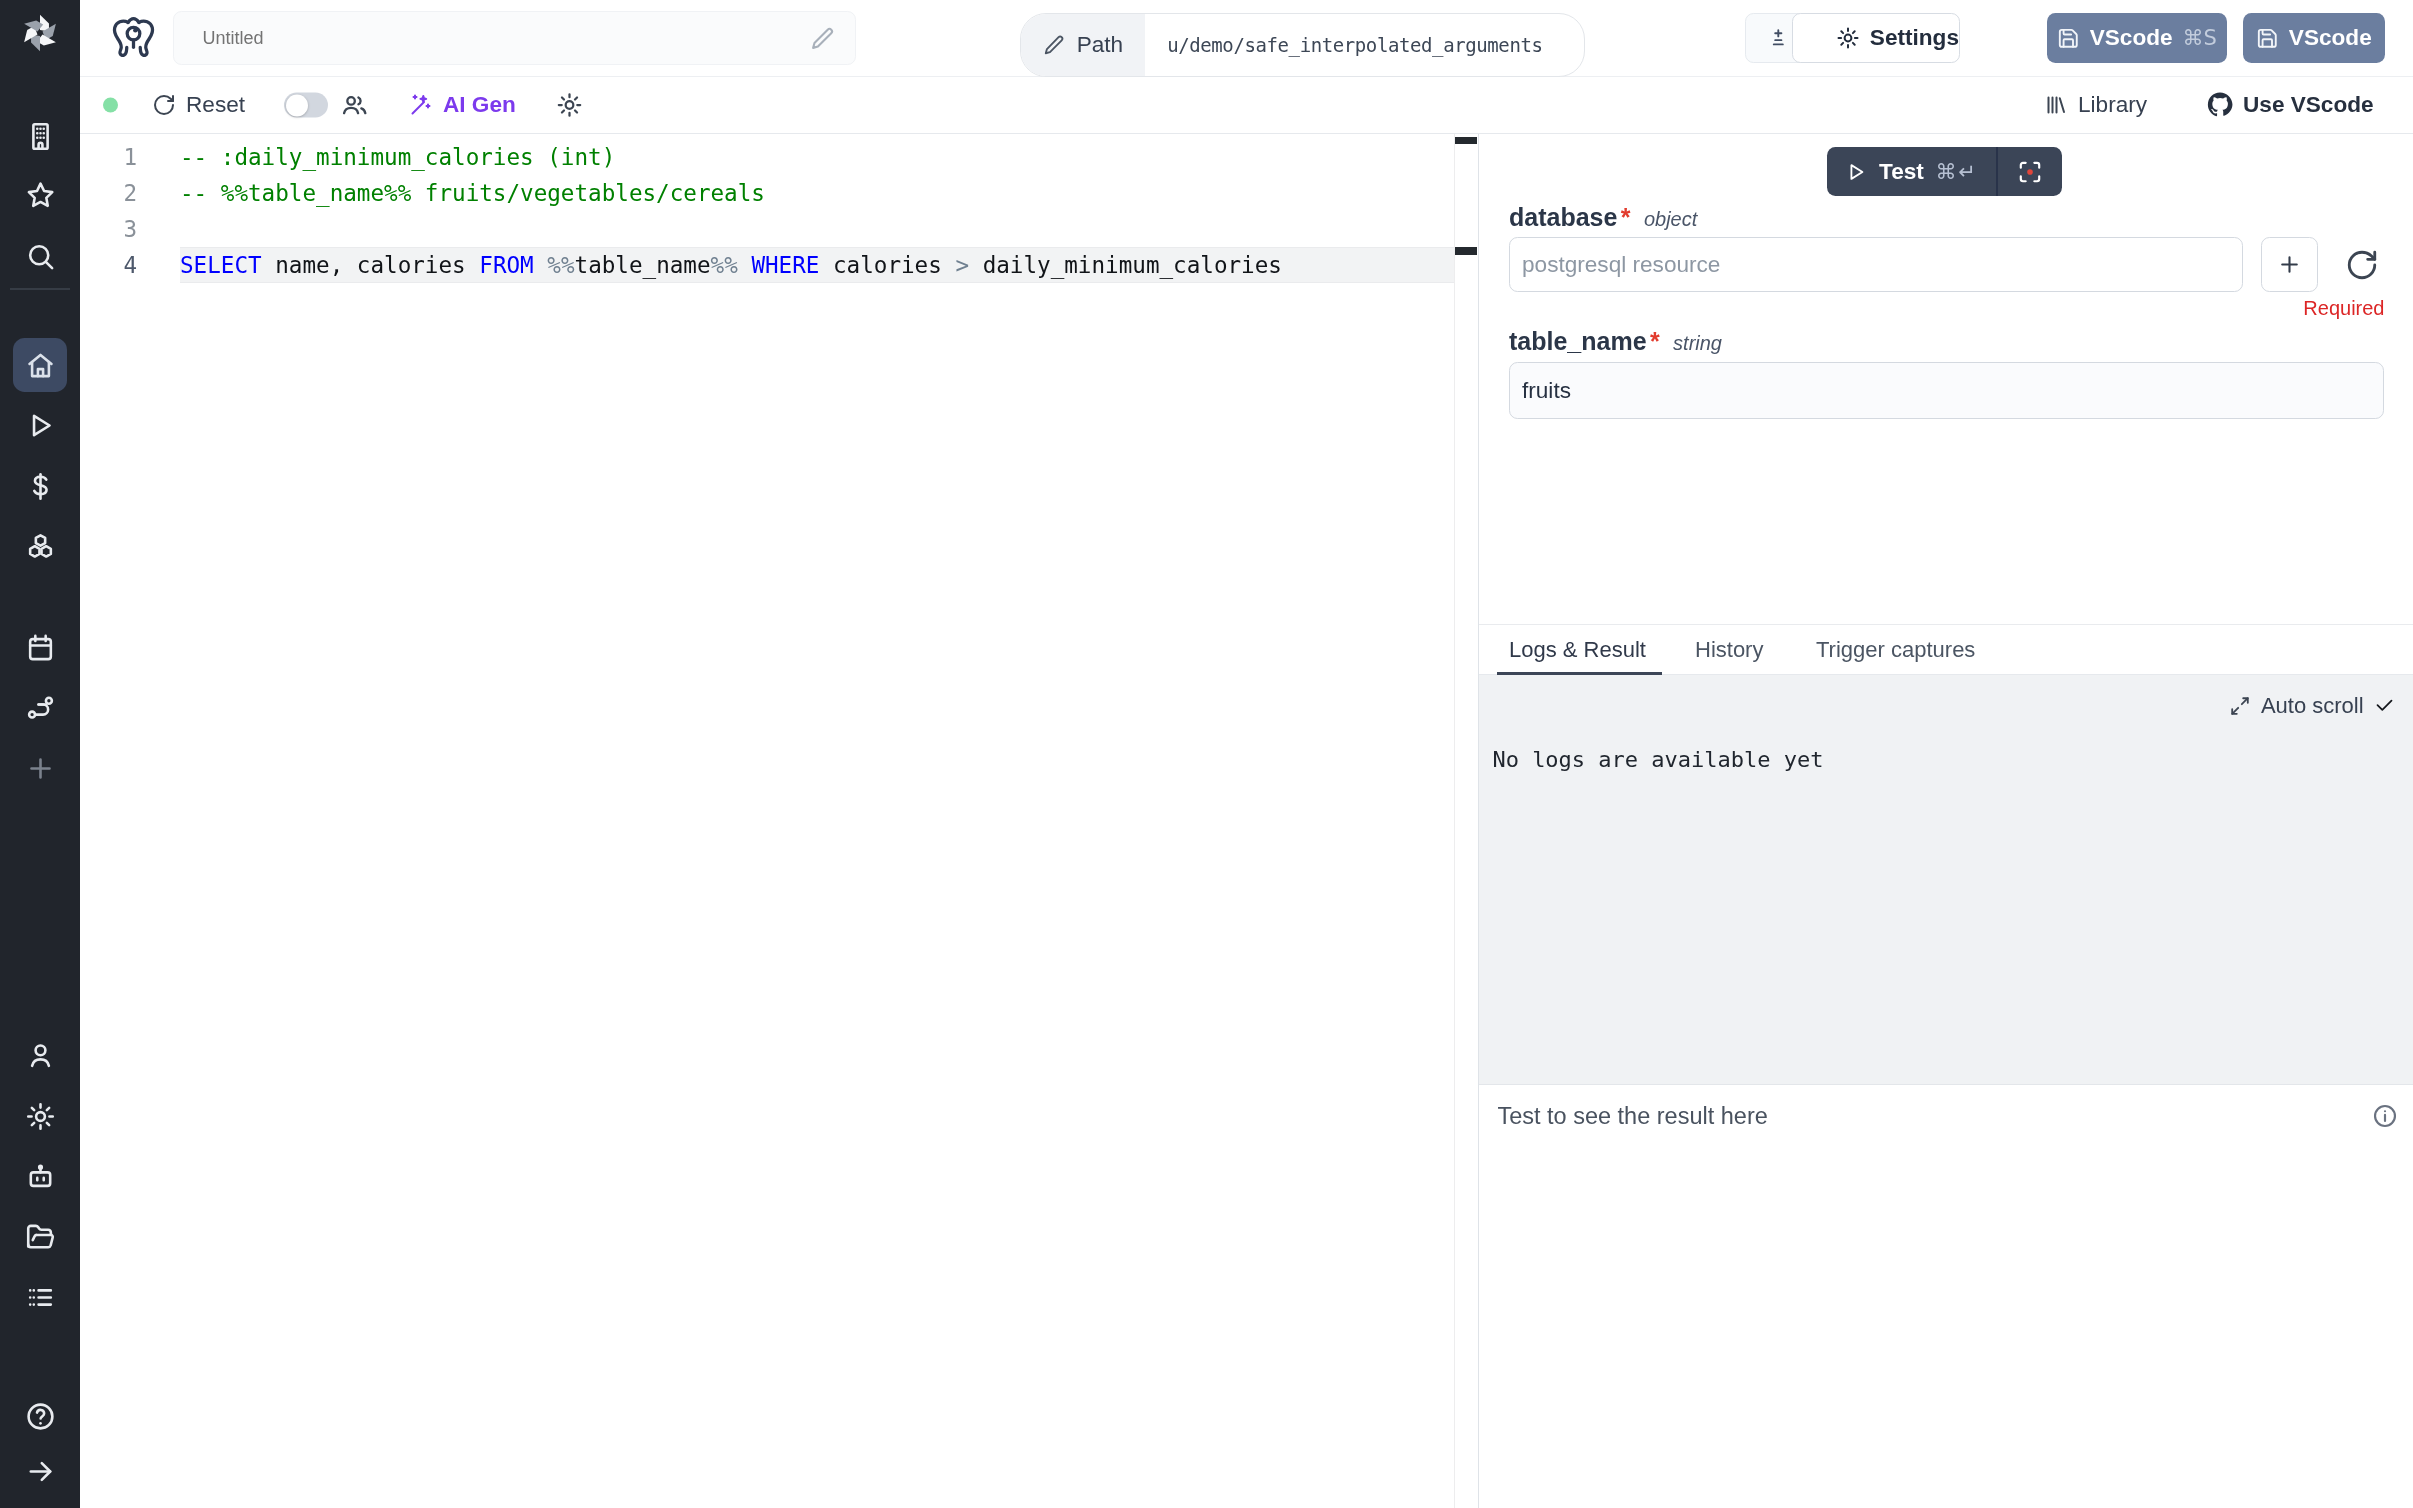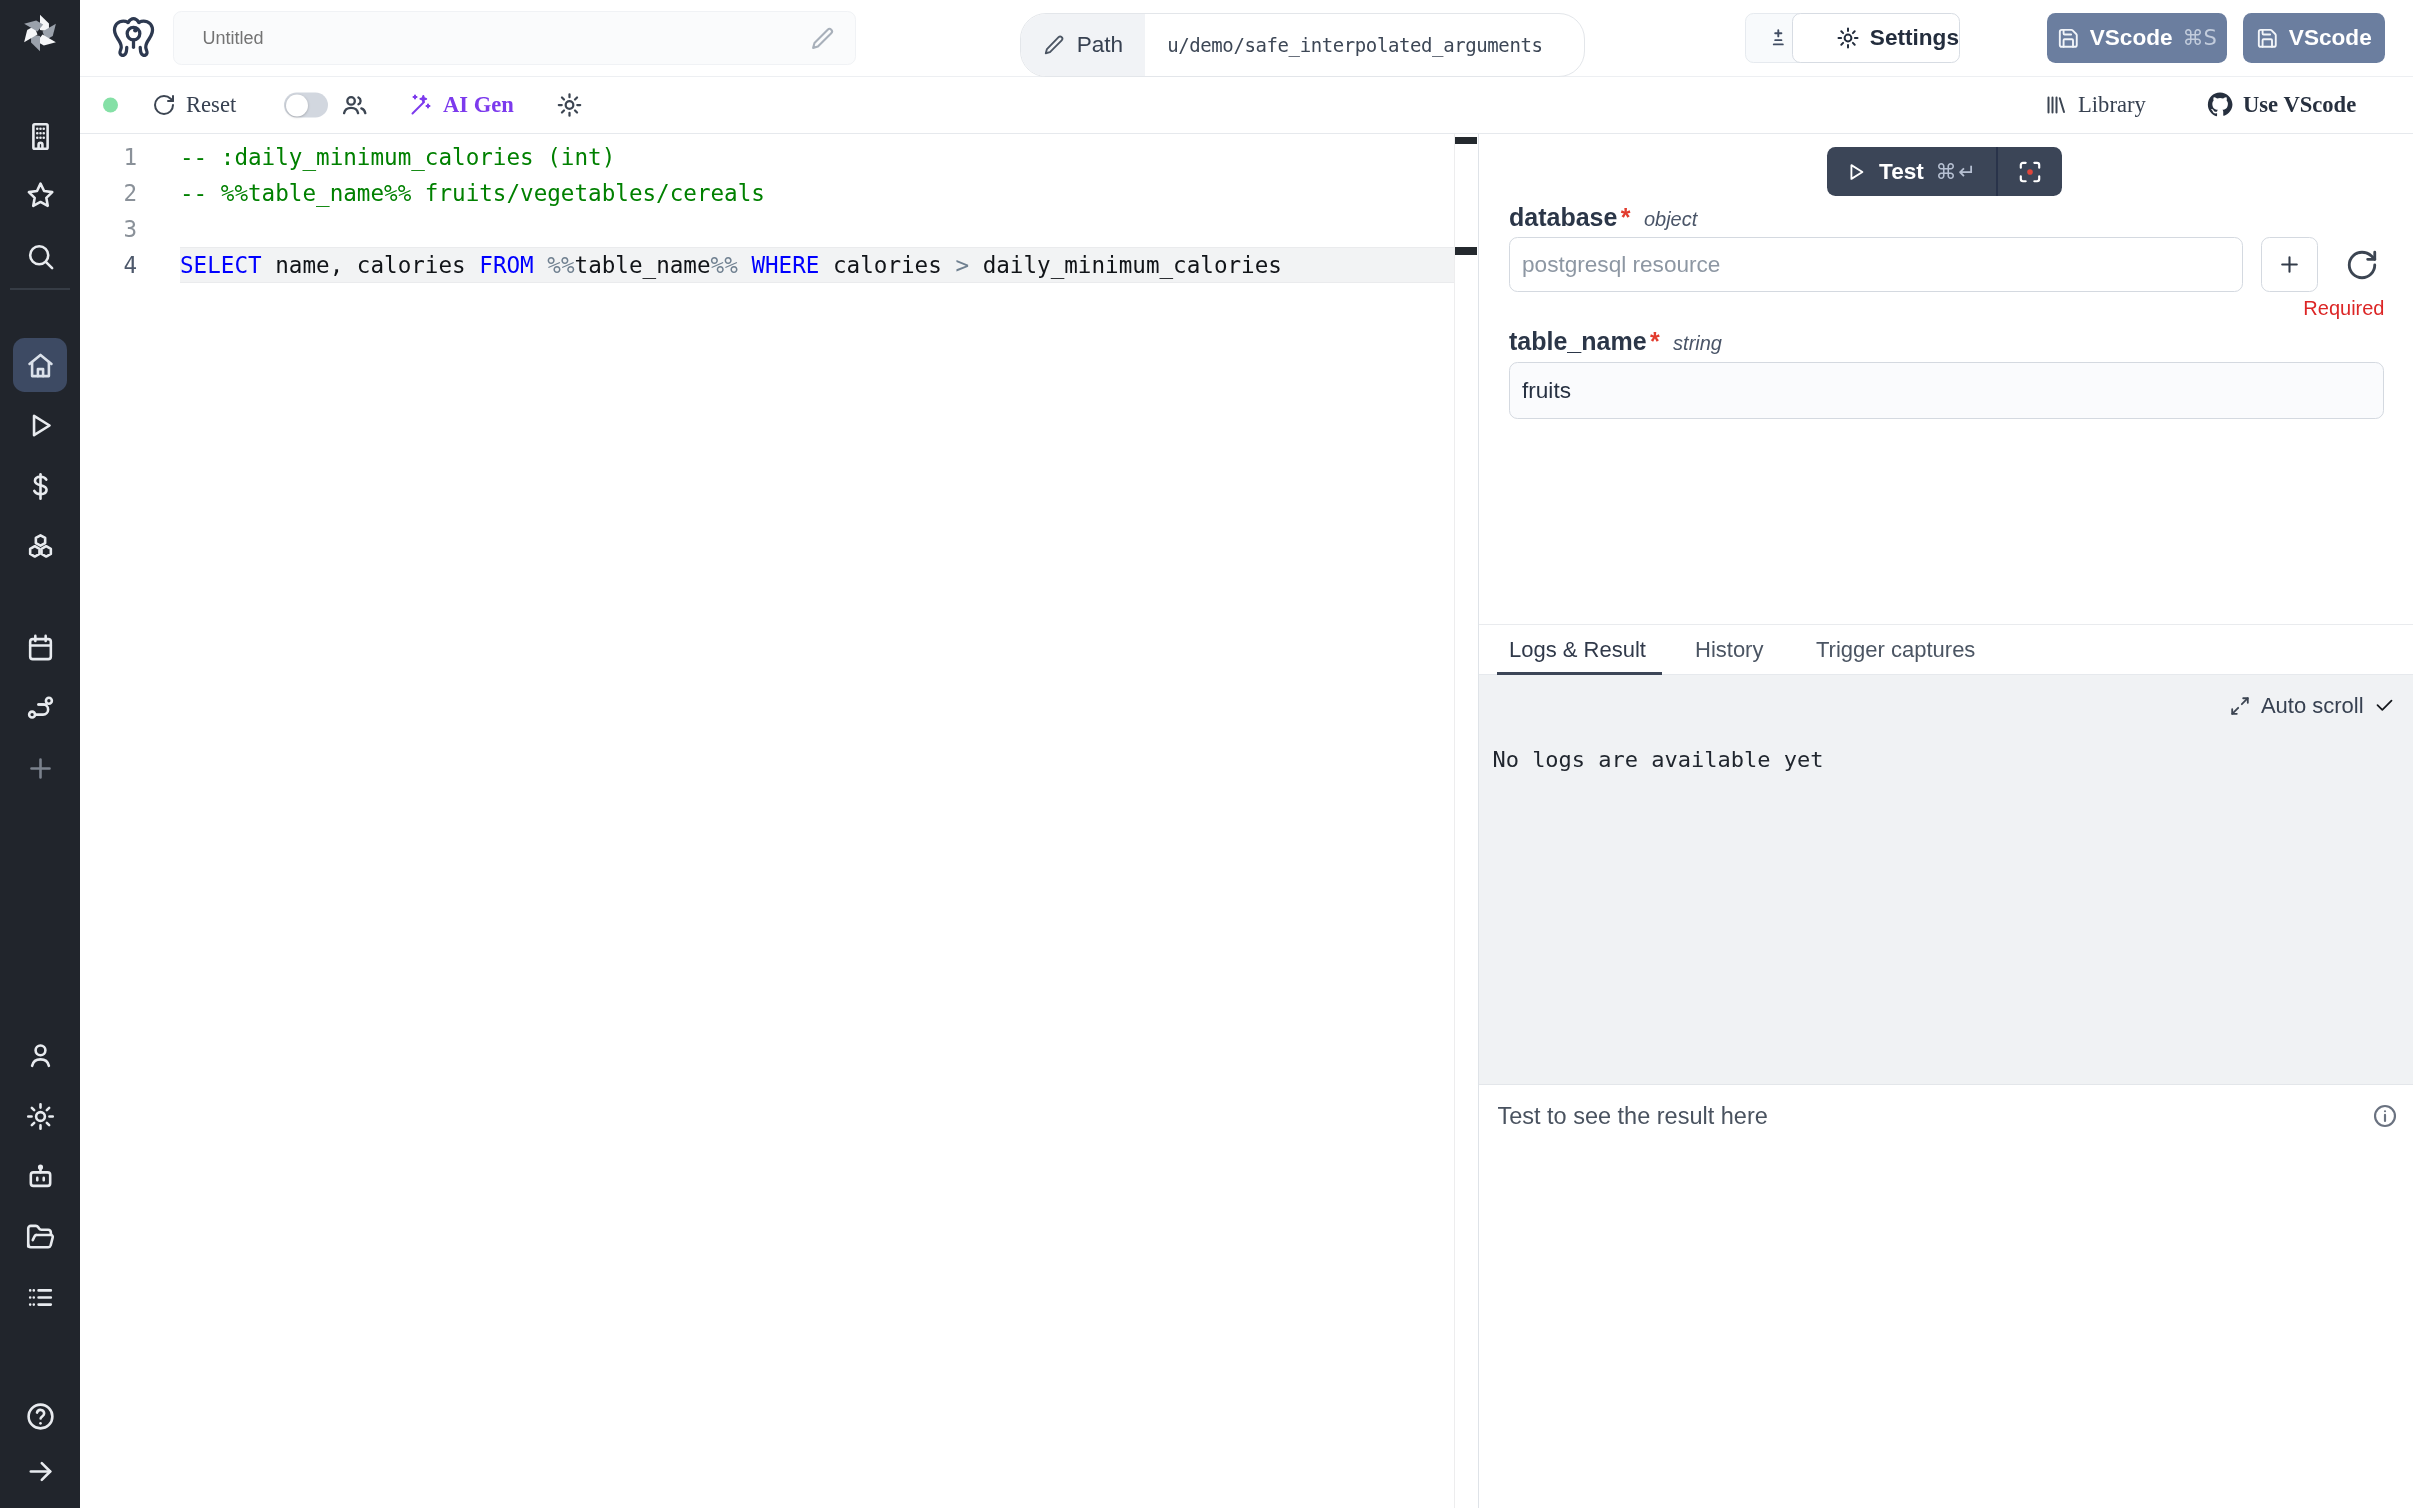--- a/index.html
+++ b/index.html
@@ -39,21 +39,21 @@
   .btn-settings { left:1712px; width:168px; background:#fff; border-color:#d7dce3; color:#232d3d;justify-content:flex-end; }
   .btn-settings .ic { width:24px; height:24px; color:#232d3d; }
   .btn-draft { left:1967px; width:180px; background:#6b7e9f; color:#fff; }
   .btn-deploy { left:2163px; width:142px; background:#6b7e9f; color:#fff; }
   .btn-draft .ic, .btn-deploy .ic { width:22.6px; height:22.6px; color:#f2f5f9; }
   .kbd { font-family:"DejaVu Sans", sans-serif; font-weight:400; }
   .btn-draft .kbd { font-size:21px; color:#c2ccdc; }
 
   
   .toolbar { position:absolute; left:80px; top:77px; width:2333px; height:57px; background:#fff; border-bottom:0.8px solid #e6e9ed; }
-  .toolbar > * { position:absolute; top:50%; transform:translateY(-50%);font-family:Liberation Serif, serif; }
+  .toolbar > * { position:absolute; top:50%; transform:translateY(-50%); }
   .status-dot { left:22.6px; width:15px; height:15px; border-radius:50%; background:#85e0a6; }
   .tool-btn { display:flex; align-items:center; gap:10px; font-size:22.6px; color:#374151; cursor:pointer; }
   .tool-reset { left:72px; }
   .tool-reset .ic { width:24px; height:24px; color:#3c4552; }
   .toggle { left:204px; width:44px; height:25px; background:#d2d7df; border-radius:12.6px; cursor:pointer; }
   .toggle .knob { position:absolute; left:1.7px; top:1.7px; width:22px; height:22px; border-radius:50%; background:#fff;
                   box-shadow:0 0.8px 2.5px rgba(0,0,0,.25); }
   .tool-users { left:260px; width:28px; height:28px; color:#3c4552; cursor:pointer; }
   .tool-aigen { left:329px; color:#7c3aed; font-weight:600; }
   .tool-aigen .ic { width:24px; height:24px; }

